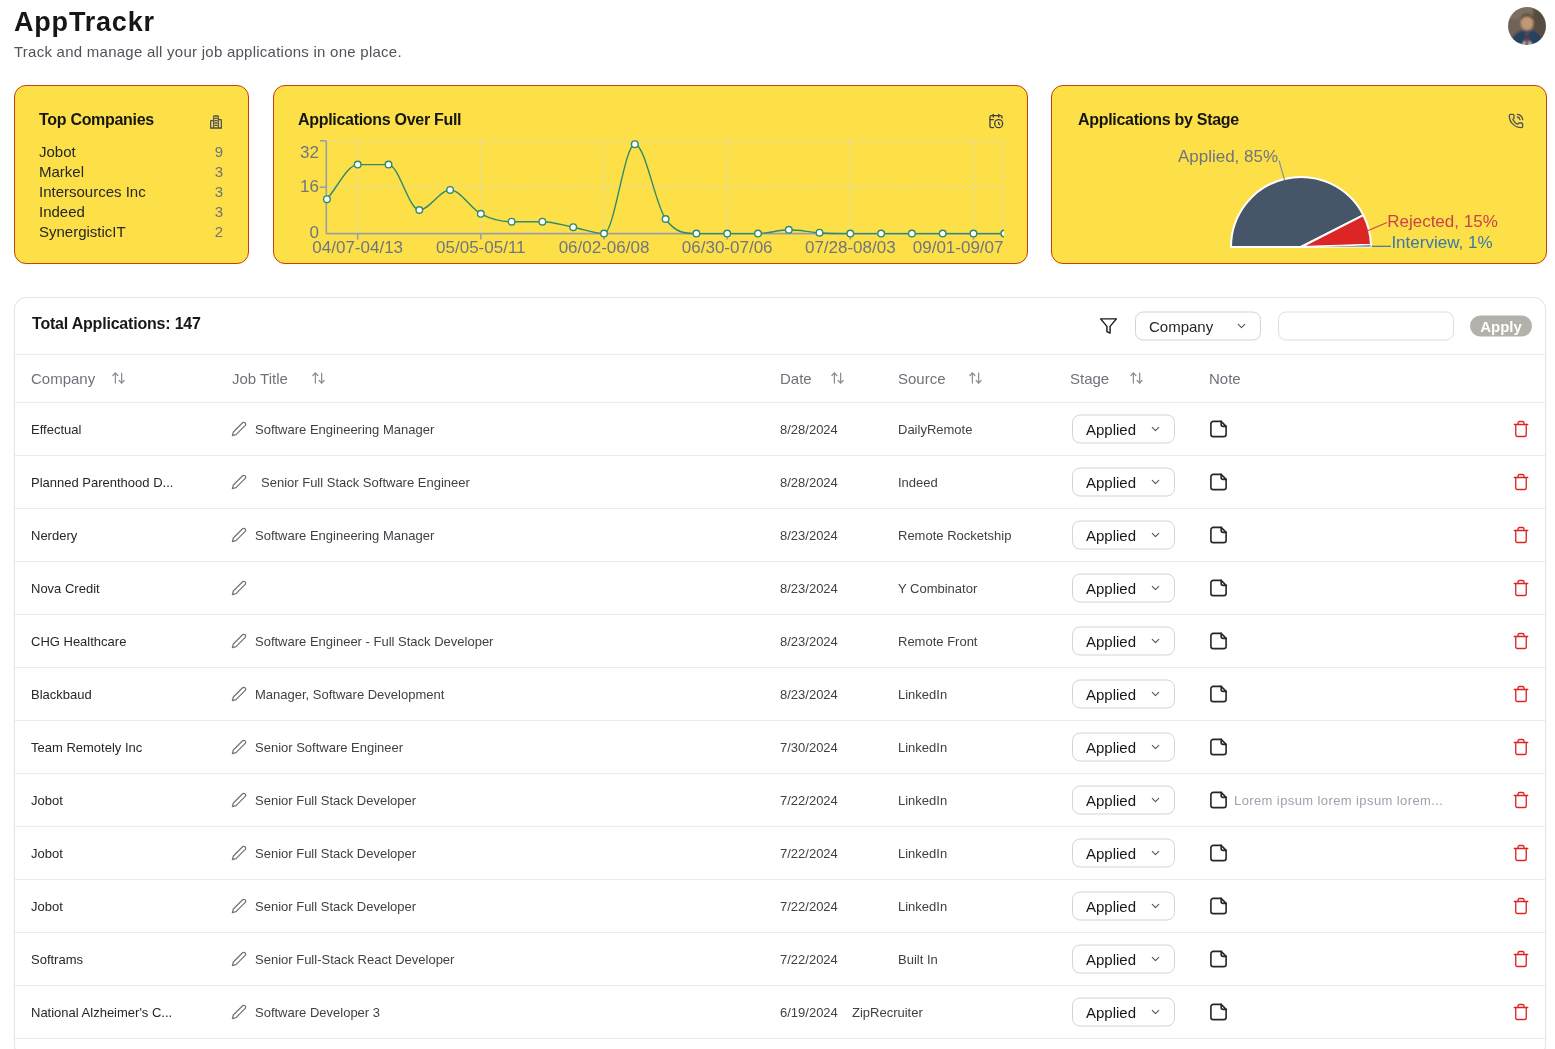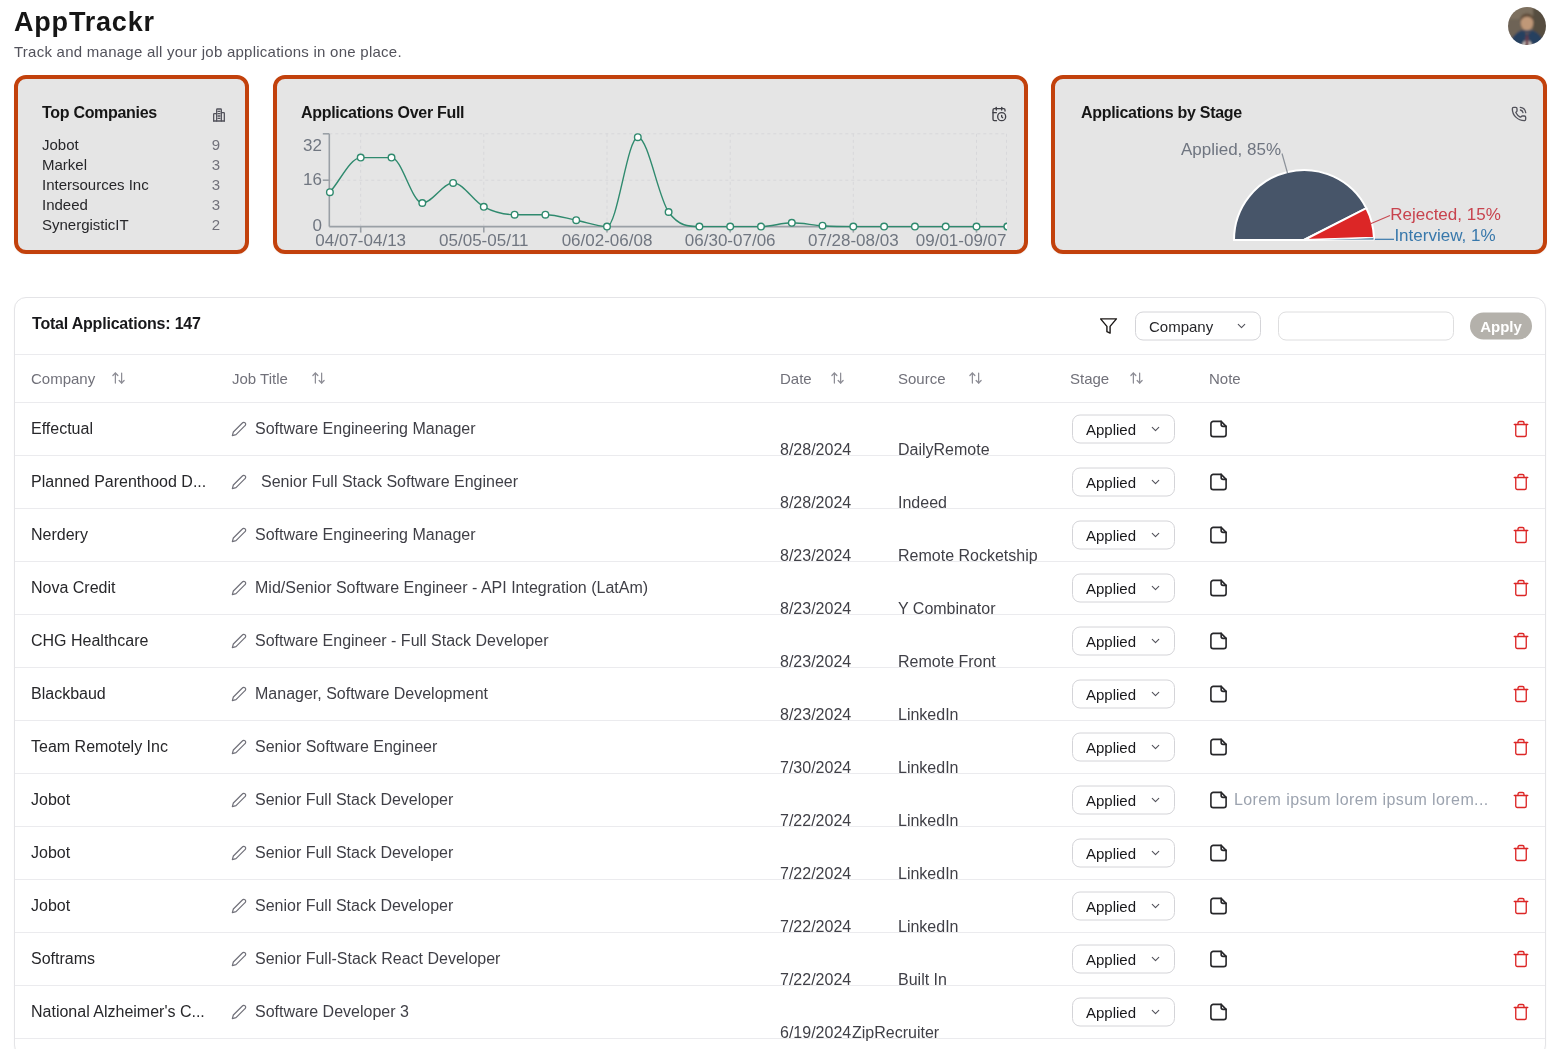--- a/index.html
+++ b/index.html
@@ -1,23 +1,23 @@
 <!DOCTYPE html>
 <html><head><meta charset="utf-8">
 <style>
 * { margin:0; padding:0; box-sizing:border-box; }
 html,body { width:1555px; height:1049px; background:#fff; font-family:"Liberation Sans", sans-serif; overflow:hidden; }
 .abs { position:absolute; }
-.card { position:absolute; top:75px; height:179px; background:#e5e5e5; border:4px solid #c2410c; border-radius:12px; box-shadow:0 1px 2px rgba(0,0,0,.04); }
+.card { position:absolute; top:85px; height:179px; background:#fde047; border:1px solid #c2410c; border-radius:12px; box-shadow:0 1px 2px rgba(0,0,0,.04); }
 .ctitle { position:absolute; font-size:16px; letter-spacing:-.3px; line-height:16px; font-weight:700; color:#161616; white-space:nowrap; }
-.cell { position:absolute; top:50%; transform:translateY(-50%); white-space:nowrap; font-size:16px; }
+.cell { position:absolute; top:50%; transform:translateY(-50%); white-space:nowrap; font-size:13px; }
 .cicon { position:absolute; top:50%; transform:translateY(-50%); line-height:0; }
 .co { color:#27272a; }
 .jt { color:#3f3f46; }
-.dt { color:#3f3f46;margin-top:21px; }
+.dt { color:#3f3f46; }
 .note { color:#9ca3af; letter-spacing:.4px; }
 .trow { position:relative; height:53px; border-bottom:1px solid #ebebee; }
 .sel { position:absolute; top:50%; transform:translateY(-50%); height:29px; border:1px solid #d4d4d8; border-radius:8px; display:flex; align-items:center; justify-content:space-between; padding:0 12px 0 13px; font-size:15px; color:#18181b; background:#fff; }
 .hlabel { position:absolute; top:50%; transform:translateY(-50%); font-size:15px; color:#71717a; white-space:nowrap; }
 </style></head>
 <body>
 <div class="abs" style="left:14px;top:7px;font-size:27px;letter-spacing:.8px;font-weight:700;color:#161616">AppTrackr</div>
 <div class="abs" style="left:14px;top:42.5px;font-size:15px;letter-spacing:.25px;color:#52525b">Track and manage all your job applications in one place.</div>
 <div class="abs" style="left:1508px;top:7px;line-height:0"><svg width="38" height="38" viewBox="0 0 38 38">
 <defs>
@@ -179,21 +179,21 @@
     <span class="cicon" style="left:1084px"><svg width="19" height="19" viewBox="0 0 24 24" fill="none" stroke="#1c1917" stroke-width="1.8" stroke-linecap="round" stroke-linejoin="round">
           <path d="M22 3H2l8 9.46V19l4 2v-8.54L22 3z"></path>
         </svg></span>
     <div class="sel" style="left:1120px;width:126px">
         <span style="color:#27272a">Company</span>
         <svg width="13" height="13" viewBox="0 0 24 24" fill="none" stroke="#52525b" stroke-width="2" stroke-linecap="round" stroke-linejoin="round">
           <path d="m6 9 6 6 6-6"></path>
         </svg>
       </div>
     <div class="abs" style="left:1263px;top:50%;transform:translateY(-50%);width:176px;height:29px;border:1px solid #dededf;border-radius:8px;background:#fff"></div>
-    <div class="abs" style="left:1455px;top:50%;transform:translateY(-50%);width:62px;height:27px;border-radius:14px;background:#b4b1ab;color:#fff;font-size:15px;font-weight:700;display:flex;align-items:center;justify-content:center">Apply</div>
+    <div class="abs" style="left:1455px;top:50%;transform:translateY(-50%);width:62px;height:21px;border-radius:14px;background:#b4b1ab;color:#fff;font-size:15px;font-weight:700;display:flex;align-items:center;justify-content:center">Apply</div>
   </div>
   <div style="position:relative;height:49.5px;border-top:1px solid #ebebee;border-bottom:1px solid #ebebee">
     <span class="hlabel" style="left:16px">Company</span>
       <span class="cicon" style="left:96px"><svg width="15" height="15" viewBox="0 0 24 24" fill="none" stroke="#8e8e96" stroke-width="2" stroke-linecap="round" stroke-linejoin="round">
           <path d="m21 16-4 4-4-4"></path>
           <path d="M17 20V4"></path>
           <path d="m3 8 4-4 4 4"></path>
           <path d="M7 4v16"></path>
         </svg></span>
     <span class="hlabel" style="left:217px">Job Title</span>
@@ -296,21 +296,20 @@
           <path d="M3 6h18"></path>
           <path d="M19 6v14a2 2 0 0 1-2 2H7a2 2 0 0 1-2-2V6"></path>
           <path d="M8 6V4a2 2 0 0 1 2-2h4a2 2 0 0 1 2 2v2"></path>
         </svg></span>
 </div>
 <div class="trow">
 <span class="cell co" style="left:16px">Nova Credit</span>
 <span class="cicon" style="left:216px"><svg width="16" height="16" viewBox="0 0 24 24" fill="none" stroke="#71717a" stroke-width="1.8" stroke-linecap="round" stroke-linejoin="round">
           <path d="M17 3a2.85 2.83 0 1 1 4 4L7.5 20.5 2 22l1.5-5.5Z"></path>
         </svg></span>
-<span class="cell jt" style="left:240px">Mid/Senior Software Engineer - API Integration (LatAm)</span>
 <span class="cell dt" style="left:765px">8/23/2024</span>
 <span class="cell dt" style="left:883px">Y Combinator</span>
 <div class="sel" style="left:1057px;width:103px">
         <span>Applied</span>
         <svg width="13" height="13" viewBox="0 0 24 24" fill="none" stroke="#52525b" stroke-width="2" stroke-linecap="round" stroke-linejoin="round">
           <path d="m6 9 6 6 6-6"></path>
         </svg>
       </div>
 <span class="cicon" style="left:1194px"><svg width="19" height="19" viewBox="0 0 20 20" fill="none" stroke="#27272a" stroke-width="1.7" stroke-linecap="round" stroke-linejoin="round">
           <path d="M12.8 2H4.5A2.5 2.5 0 0 0 2 4.5v11A2.5 2.5 0 0 0 4.5 18h11a2.5 2.5 0 0 0 2.5-2.5V7.2L12.8 2Z"></path>

